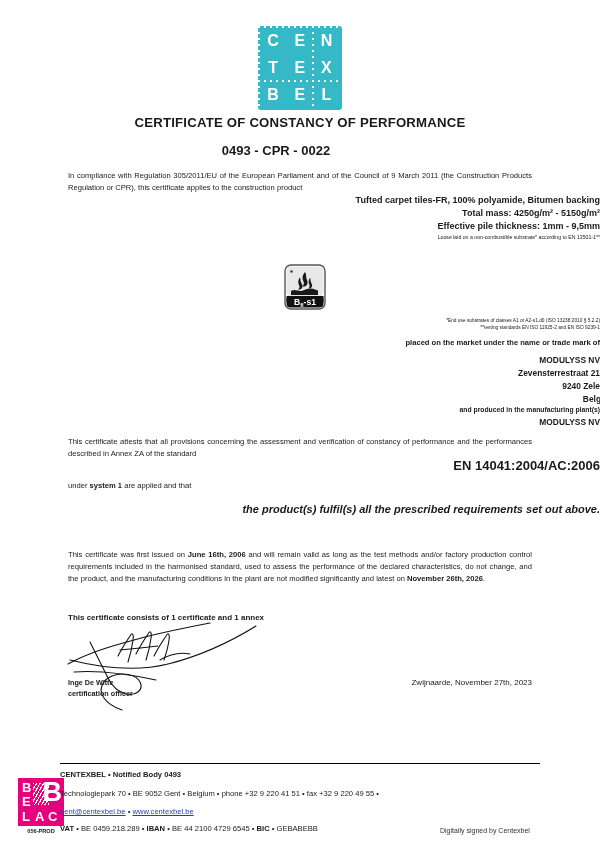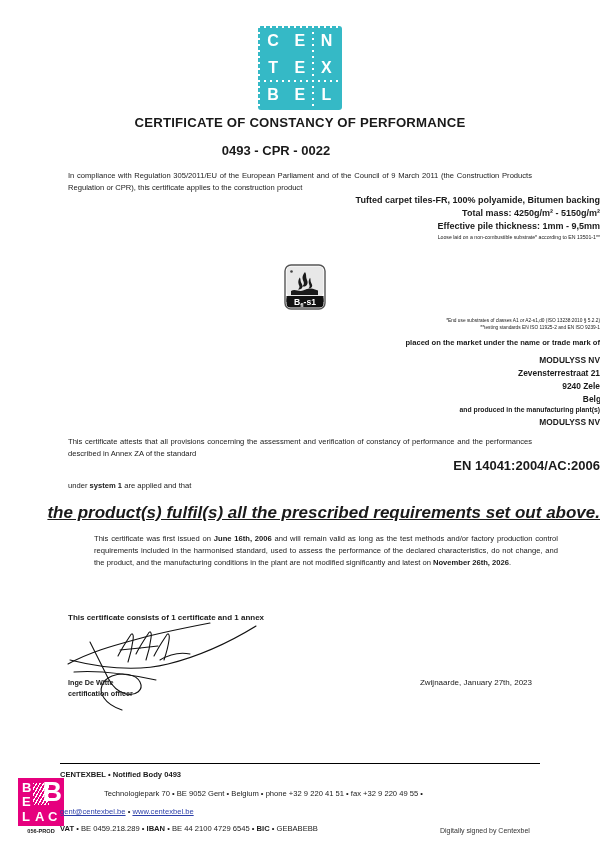--- a/index.html
+++ b/index.html
@@ -91,21 +91,21 @@
   .body-block {
     position: absolute;
     left: 68px;
     width: 464px;
     font-size: 7.6px;
     line-height: 1.55;
     text-align: justify;
   }
   .p-compliance { top: 170px; }
   .p-attests    { top: 436px; }
-  .p-validity   { top: 533px; margin-left: 26px; }
+  .p-validity   { top: 549px; }
   .p-regulation { top: 578px; }
 
   .center-line {
     position: absolute;
     left: 0;
     width: 600px;
     text-align: right;
   }
   .product-1 { top: 195px; font-size: 9px; font-weight: bold; }
   .product-2 { top: 208px; font-size: 9px; font-weight: bold; }
@@ -130,24 +130,23 @@
     font-weight: bold;
   }
   .system-line {
     position: absolute;
     left: 68px;
     top: 481px;
     font-size: 7.6px;
   }
   .fulfil-line {
     top: 503px;
-    font-size: 17px;
+    font-size: 11px;
     font-weight: bold;
     font-style: italic;
-    text-decoration: underline;
   }
   .consists-line {
     position: absolute;
     left: 68px;
     top: 613px;
     font-size: 8px;
     font-weight: bold;
   }
 
   
@@ -238,21 +237,21 @@
     font-weight: bold;
   }
 
   .footer-text {
     position: absolute;
     left: 60px;
     width: 420px;
     font-size: 7.6px;
   }
   .ft-1 { top: 770px; font-weight: bold; }
-  .ft-2 { top: 789px; padding-left: 44px; }
+  .ft-2 { top: 789px; }
   .ft-3 { top: 807px; }
   .ft-4 { top: 792px; margin-top: 32px; }
   .ft-3 a, .link {
     color: #2b3ea8;
     text-decoration: underline;
   }
   .digi-signed {
     position: absolute;
     left: 440px;
     top: 827px;
@@ -344,21 +343,21 @@
       <path d="M94 44 C98 36 102 30 106 24 C108 20 110 22 109 28 C108 36 106 42 104 48"></path>
       <path d="M100 48 C110 42 120 40 130 42"></path>
       <path d="M14 60 C40 58 68 62 96 68"></path>
     </g>
   </svg>
 
   <div class="sig-name">
     <div>Inge De Witte</div>
     <div>certification officer</div>
   </div>
-  <div class="sig-place">Zwijnaarde, January 27th, 2023</div>
+  <div class="sig-place">Zwijnaarde, November 27th, 2023</div>
 
   <div class="footer-rule"></div>
 
   <div class="belac-logo">
     <span class="belac-bigb">B</span>
     <span class="belac-stripes"></span>
     <span class="bl-b1">B</span>
     <span class="bl-e">E</span>
     <span class="bl-l">L</span>
     <span class="bl-a">A</span>

